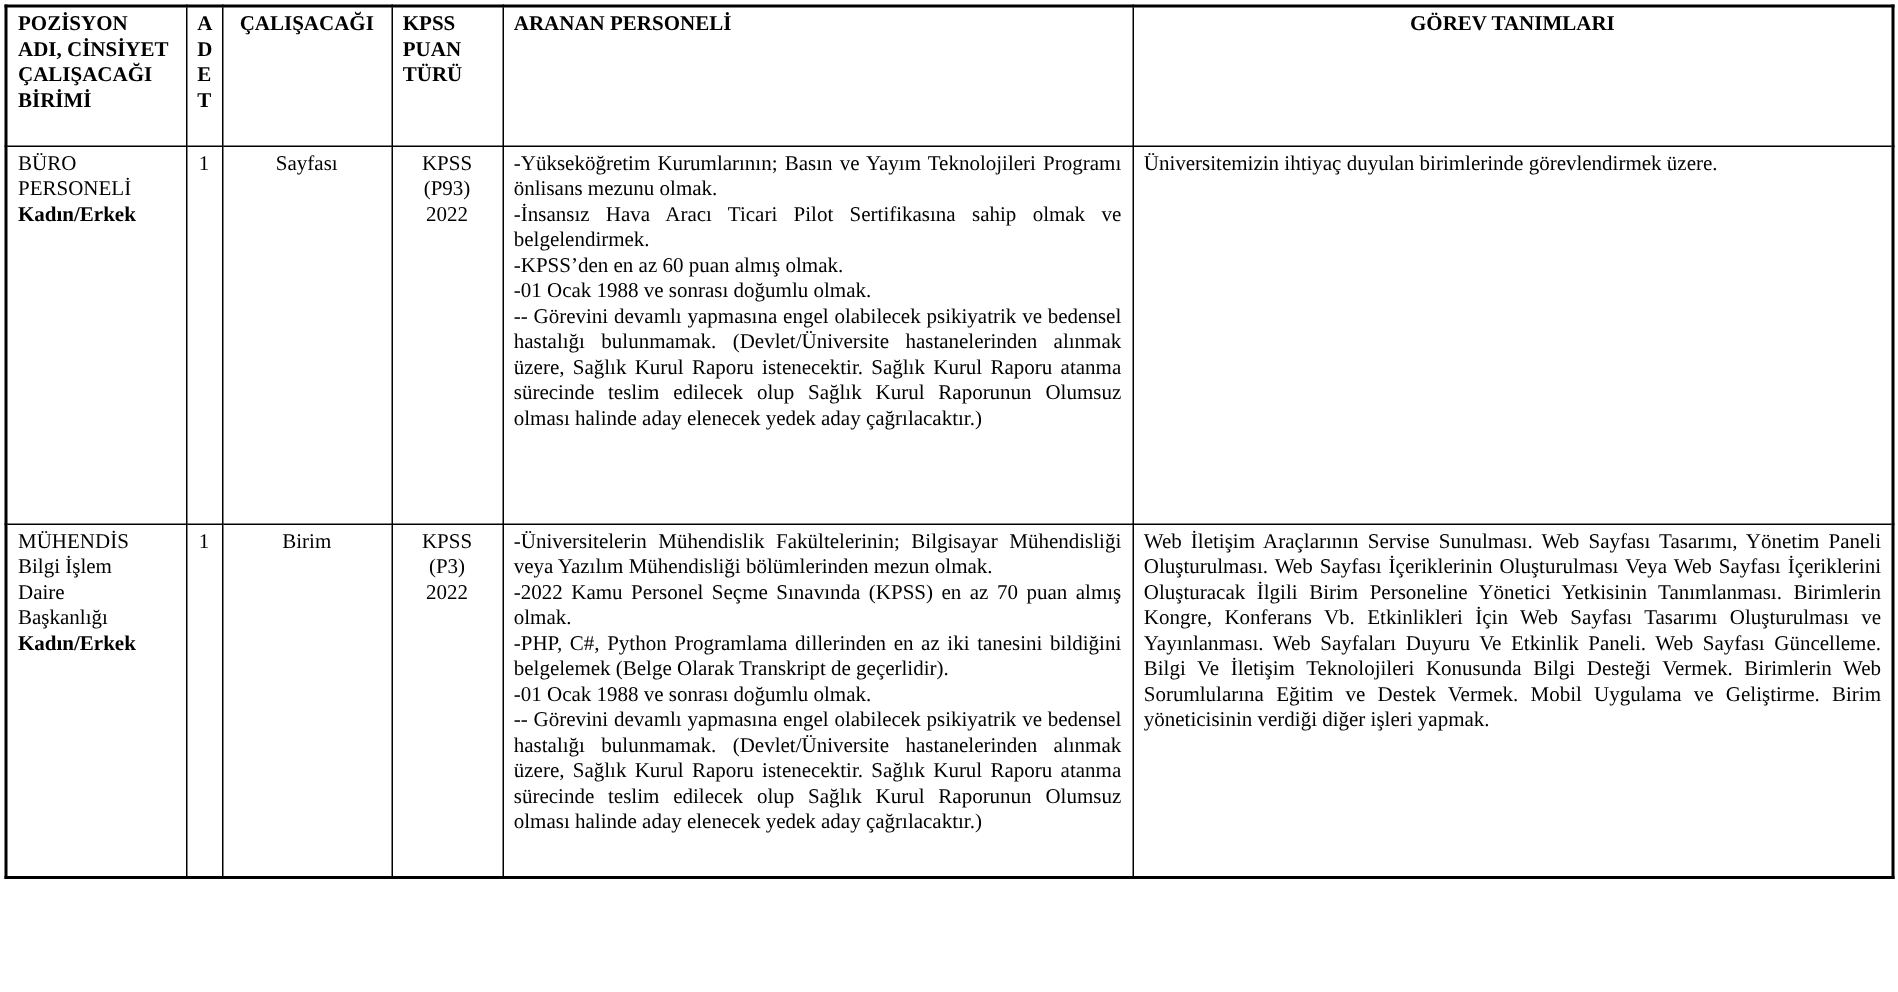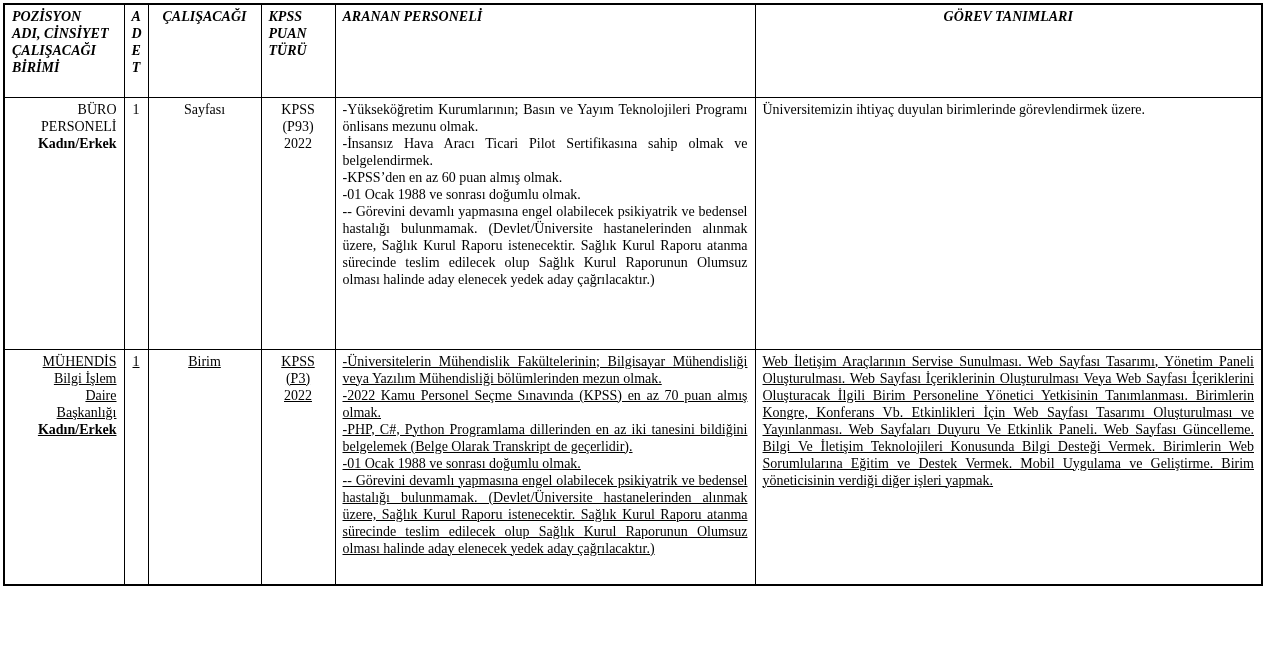--- a/index.html
+++ b/index.html
@@ -23,28 +23,28 @@
     border:1px solid #000;
     vertical-align:top;
     padding:3px 7px;
     overflow:hidden;
   }
   th{ font-weight:bold; text-align:left; }
   .pre{ white-space:pre-line; }
   .ctr{ text-align:center; }
   .jst{ text-align:justify; }
   .bold{ font-weight:bold; }
-  .blk{ display:block;text-align:right; }
+  .blk{ display:block; }
   
   .pt-r1a{ padding-top:22px; }
   .pt-r1b{ padding-top:52px; }
   .pt-r2{ padding-top:42px; }
-  tr.hdr{ height:93px;font-style:italic; }
+  tr.hdr{ height:93px; }
   tr.r1{ height:252px; }
-  tr.r2{ height:236px;text-decoration:underline; }
+  tr.r2{ height:236px; }
 </style>
 </head>
 <body>
 
 <div class="page">
   <table class="jobs">
     <colgroup>
       <col style="width:120px">
       <col style="width:24px">
       <col style="width:113px">

